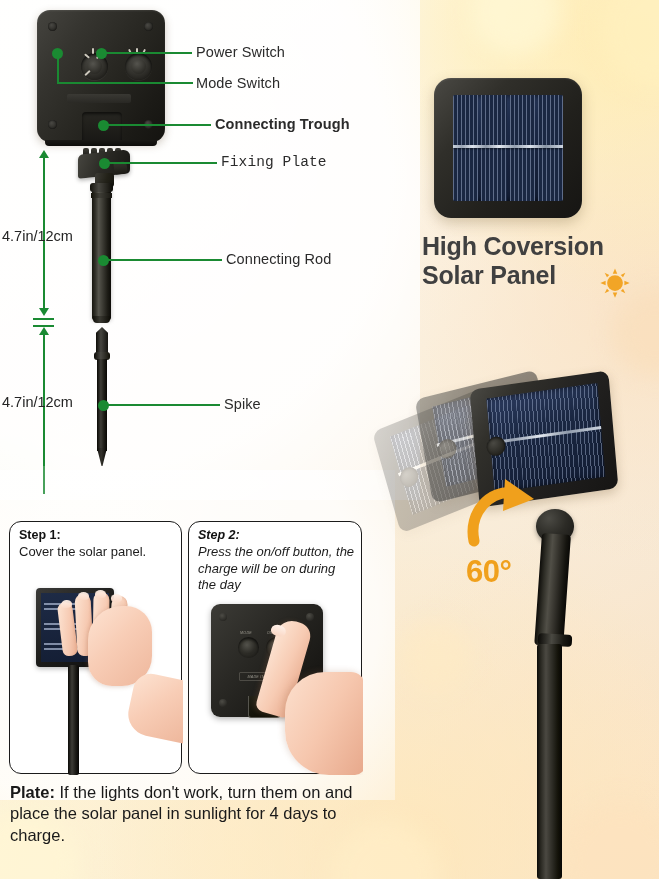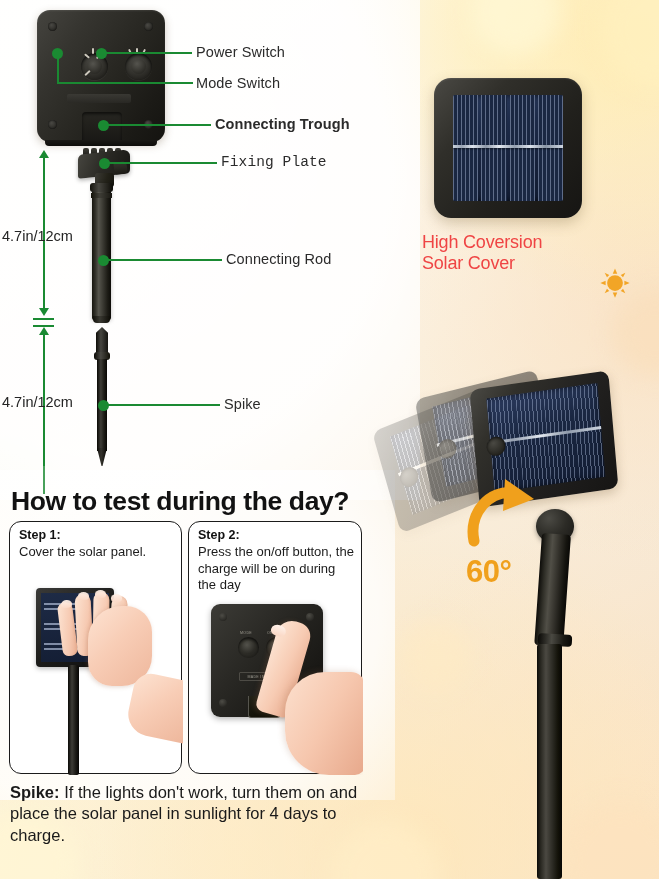--- a/index.html
+++ b/index.html
@@ -231,39 +231,39 @@
   }
   .busbar {
     position: absolute; left: 0; right: 0; top: 47%; height: 3px;
     background: linear-gradient(90deg,
       #c9d2dd 0%, #9aa4b4 8%, #dfe5ee 18%, #8e98a8 30%,
       #e4e9f0 42%, #95a0b0 56%, #dde3ec 70%, #8b96a6 84%, #cfd7e2 100%);
     box-shadow: 0 1px 2px rgba(0,0,0,.45);
   }
   #hero-heading {
     position: absolute; left: 422px; top: 232px; width: 232px;
-    font-size: 18px; font-weight: normal; color: #ef4444;
+    font-size: 25px; font-weight: bold; color: #404040;
     line-height: 1.16; letter-spacing: -.2px;
   }
   #sun-icon { position: absolute; left: 600px; top: 268px; width: 30px; height: 30px; }
 
   
   #howto-title {
     position: absolute; left: 11px; top: 486px;
     font-size: 26.5px; font-weight: bold; color: #121212;
     letter-spacing: -.4px;
   }
   .step-card {
     position: absolute;
     background: #ffffff;
     border: 1.7px solid #1b1b1b;
     border-radius: 12px;
   }
   #step-card-1 { left: 9px;   top: 521px; width: 173px; height: 253px; }
-  #step-card-2 { left: 188px; top: 521px; width: 174px; height: 253px; }
+  #step-card-2 { left: 188px; top: 521px; width: 174px; height: 253px; font-style: italic; }
   .step-head {
     position: absolute; left: 9px; top: 6px;
     font-size: 12.5px; font-weight: bold; color: #121212;
   }
   .step-body {
     position: absolute; left: 9px; top: 22px; right: 6px;
     font-size: 13px; color: #1c1c1c; line-height: 1.28;
   }
 
   
@@ -573,21 +573,21 @@
       <div class="cellcol"></div>
       <div class="cellcol"></div>
       <div class="cellcol"></div>
       <div class="cellcol"></div>
       <div class="busbar"></div>
     </div>
   </div>
 
   <div id="hero-heading">
     <div>High Coversion</div>
-    <div>Solar Cover</div>
+    <div>Solar Panel</div>
   </div>
 
   <div id="sun-icon">
     <svg viewBox="0 0 40 40" width="30" height="30">
       <g fill="#f2a526">
         <circle cx="20" cy="20" r="10.5"></circle>
         <g>
           <polygon points="20,0.5 23,7.5 17,7.5"></polygon>
           <polygon points="20,39.5 23,32.5 17,32.5"></polygon>
           <polygon points="0.5,20 7.5,17 7.5,23"></polygon>
@@ -648,21 +648,20 @@
       </svg>
     </div>
 
     <div id="deg-label">60°</div>
 
     <div id="upper-pole"></div>
     <div id="pole-joint"></div>
     <div id="lower-pole"></div>
   </div>
 
-  <div id="howto-title">How to test during the day?</div>
 
   <div class="step-card" id="step-card-1">
     <div class="step-head">Step 1:</div>
     <div class="step-body">Cover the solar panel.</div>
 
     <div id="s1-art">
       <div id="s1-panel">
         <div class="inner">
           <div class="bar" style="top:10px;"></div>
           <div class="bar" style="top:15px;"></div>
@@ -717,17 +716,17 @@
         <div class="trough2"></div>
       </div>
 
       <div id="s2-finger"></div>
       <div id="s2-nail"></div>
       <div id="s2-hand"></div>
     </div>
   </div>
 
   <div id="tips">
-    <span class="lbl">Spike:</span>
+    <span class="lbl">Plate:</span>
     <span class="body">If the lights don't work, turn them on and place the solar panel in sunlight for 4 days to charge.</span>
   </div>
 
 </div>
 
 </body></html>

